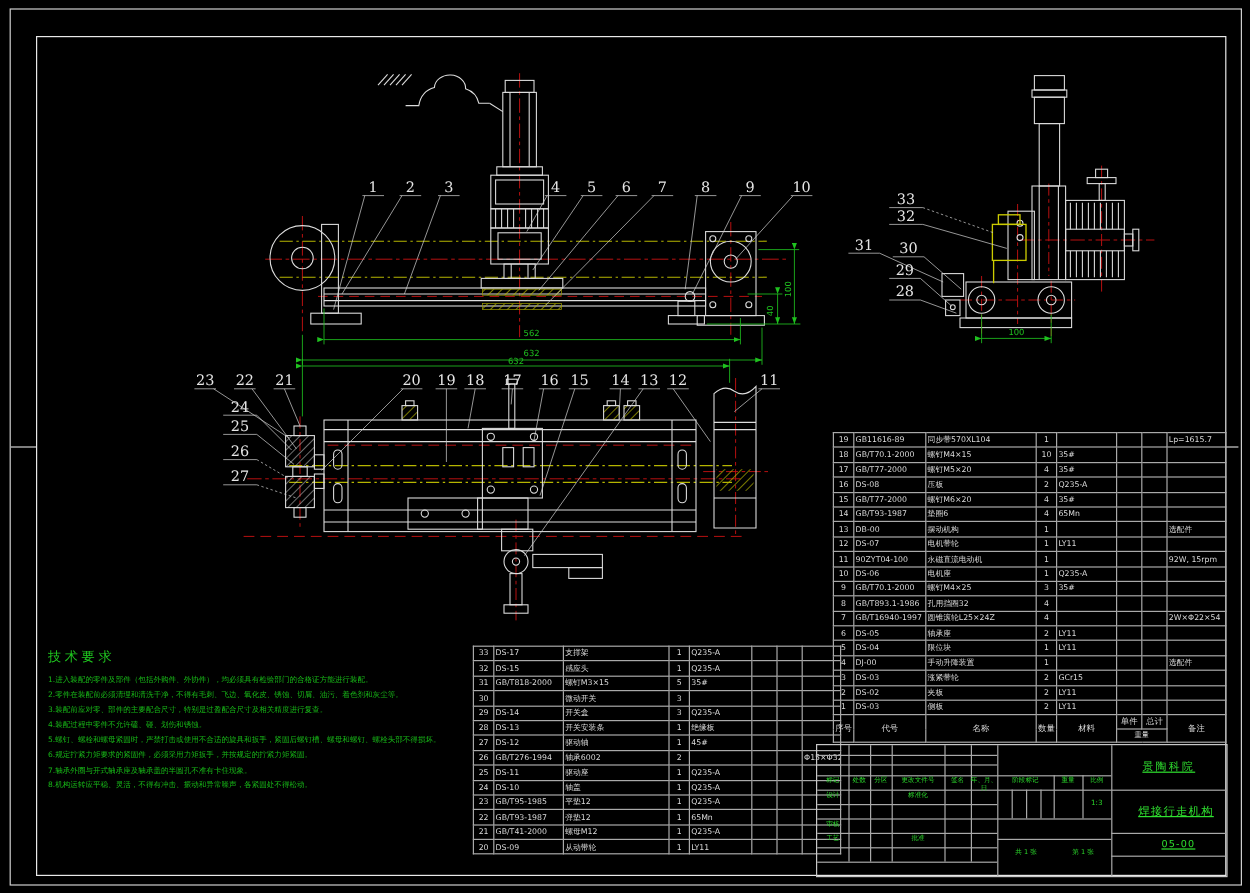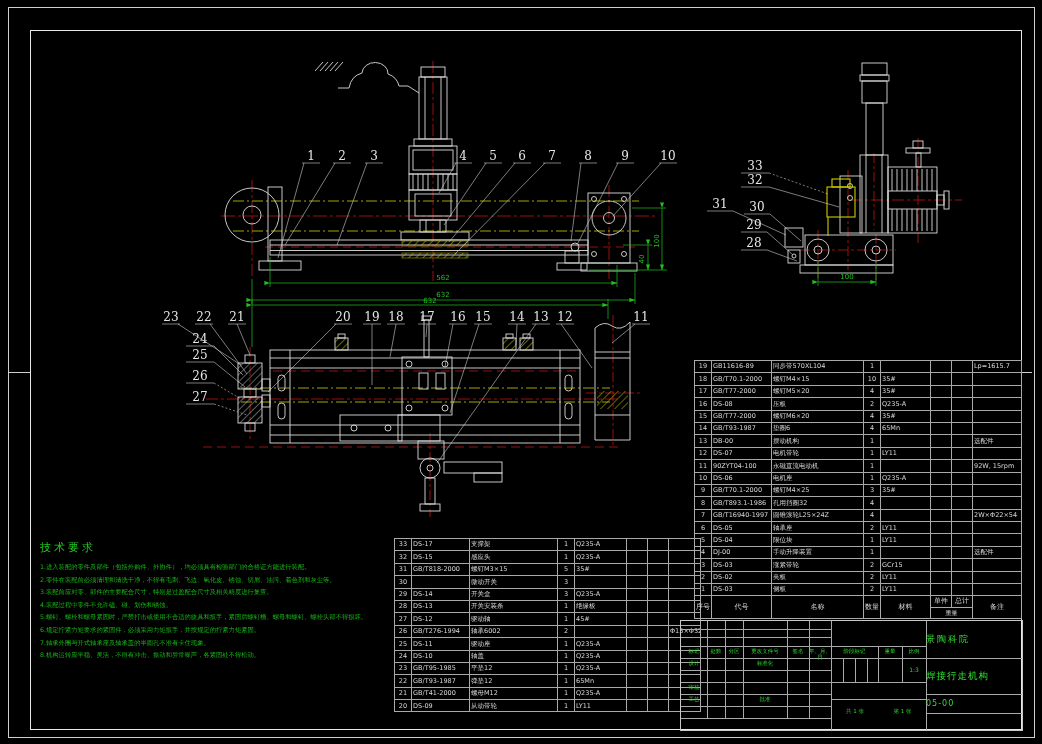--- a/index.html
+++ b/index.html
@@ -23,21 +23,21 @@
   .techreq .t{width:300px;text-align:left;font-size:11px;letter-spacing:3px;
      color:#1fc91f;margin-bottom:6px;}
   .techreq .ln{font-size:6.3px;line-height:12.6px;white-space:nowrap;}
   
   .tb{position:absolute;left:680px;top:620px;width:341px;height:109px;
       border:1px solid #c8c8c8;}
   .tb .vl,.tb .hl{position:absolute;background:#a9a9a9;}
   .tb .vl{width:1px;} .tb .hl{height:1px;}
   .tb .lbl{position:absolute;color:#2ad42a;font-size:5.5px;line-height:1;
       text-align:center;transform-origin:center;}
-  .tb .big{position:absolute;color:#2fe02f;text-align:left;}
+  .tb .big{position:absolute;color:#2fe02f;text-align:center;text-decoration:underline;}
 </style>
 </head>
 <body>
 
 <div class="frame" style="left:8px;top:7px;width:1025px;height:729px;"></div>
 <div class="inner-frame" style="left:30px;top:30px;width:990px;height:698px;"></div>
 <div class="cmark" style="left:9px;top:372px;width:21px;height:1px;"></div>
 <div class="cmark" style="left:1021px;top:372px;width:11px;height:1px;"></div>
 
 <svg style="left:215px;top:55px;" width="475" height="255" viewBox="0 0 475 255">

